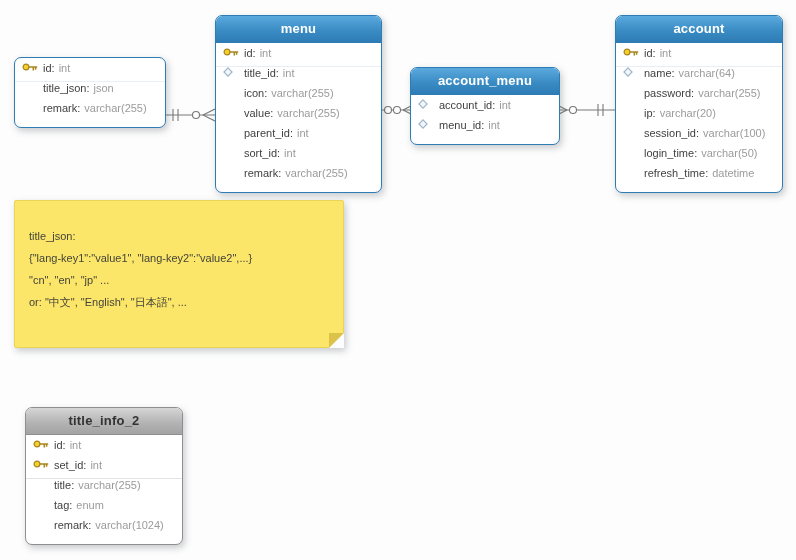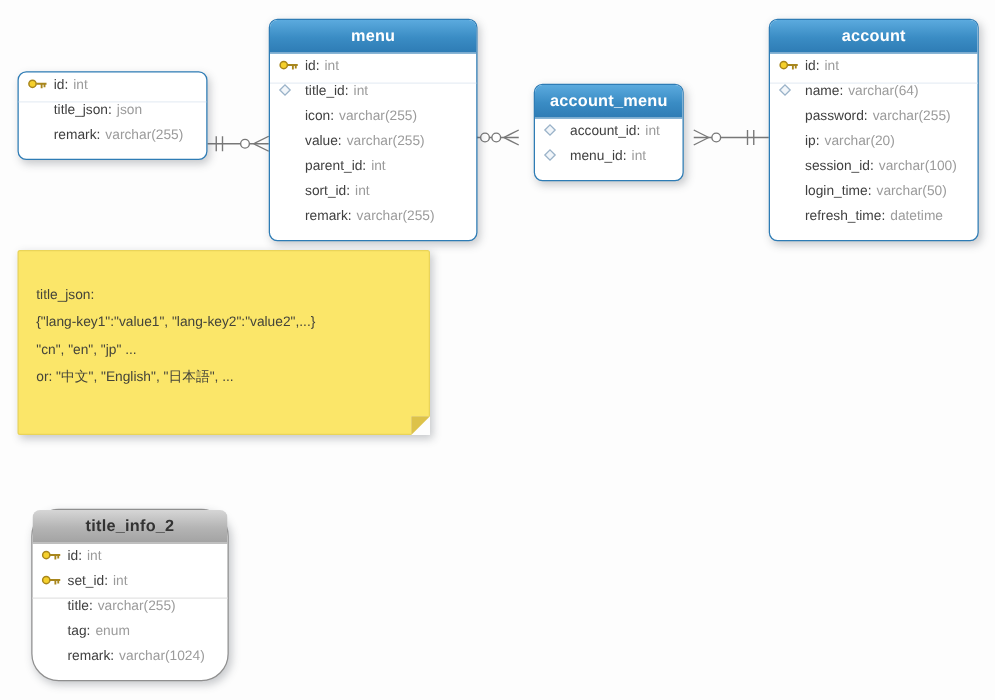--- a/index.html
+++ b/index.html
@@ -23,21 +23,21 @@
     border-radius:6px 6px 0 0; border-bottom:1px solid #2e7cb5;
   }
   .tbody { padding:4px 0 5px; }
   .frow { display:flex; align-items:flex-start; height:20px; padding:0 8px 0 7px; font-size:11px; white-space:nowrap; }
   .frow.key-last { border-bottom:1px solid #e7eef5; }
   .fic { width:21px; flex:0 0 21px; display:flex; align-items:center; }
   .fname { color:#3f3f3f; }
   .fcolon { color:#3f3f3f; margin-right:4px; }
   .ftype { color:#9b9b9b; }
 
-  .table.gray { border-color:#8f8f8f;border-radius:22px; }
+  .table.gray { border-color:#8f8f8f; }
   .table.gray .thead {
     color:#333333;
     background:linear-gradient(180deg,#d6d6d6 0%,#b4b4b4 55%,#a3a3a3 100%);
     border-bottom-color:#8f8f8f;
   }
   .table.gray .frow.key-last { border-bottom-color:#e4e4e4; }
 
   .note {
     position:absolute; background:#fbe669; border:1px solid #e9d459; border-radius:2px;
     box-shadow:2px 3px 7px rgba(60,70,80,.28);
@@ -181,21 +181,21 @@
       </div>
       <div class="frow">
         <span class="fic"></span>
         <span class="fname">remark</span>
           <span class="fcolon">:</span>
         <span class="ftype">varchar(255)</span>
       </div>
     </div>
   </div>
 
-  <div class="table blue" style="left:427px;top:67px;width:120px">
+  <div class="table blue" style="left:410px;top:67px;width:150px">
     <div class="thead">account_menu</div>
     <div class="tbody">
       <div class="frow">
         <span class="fic">
             <svg width="10" height="10">
               <use href="#ic-diamond"></use>
             </svg>
           </span>
         <span class="fname">account_id</span>
           <span class="fcolon">:</span>

